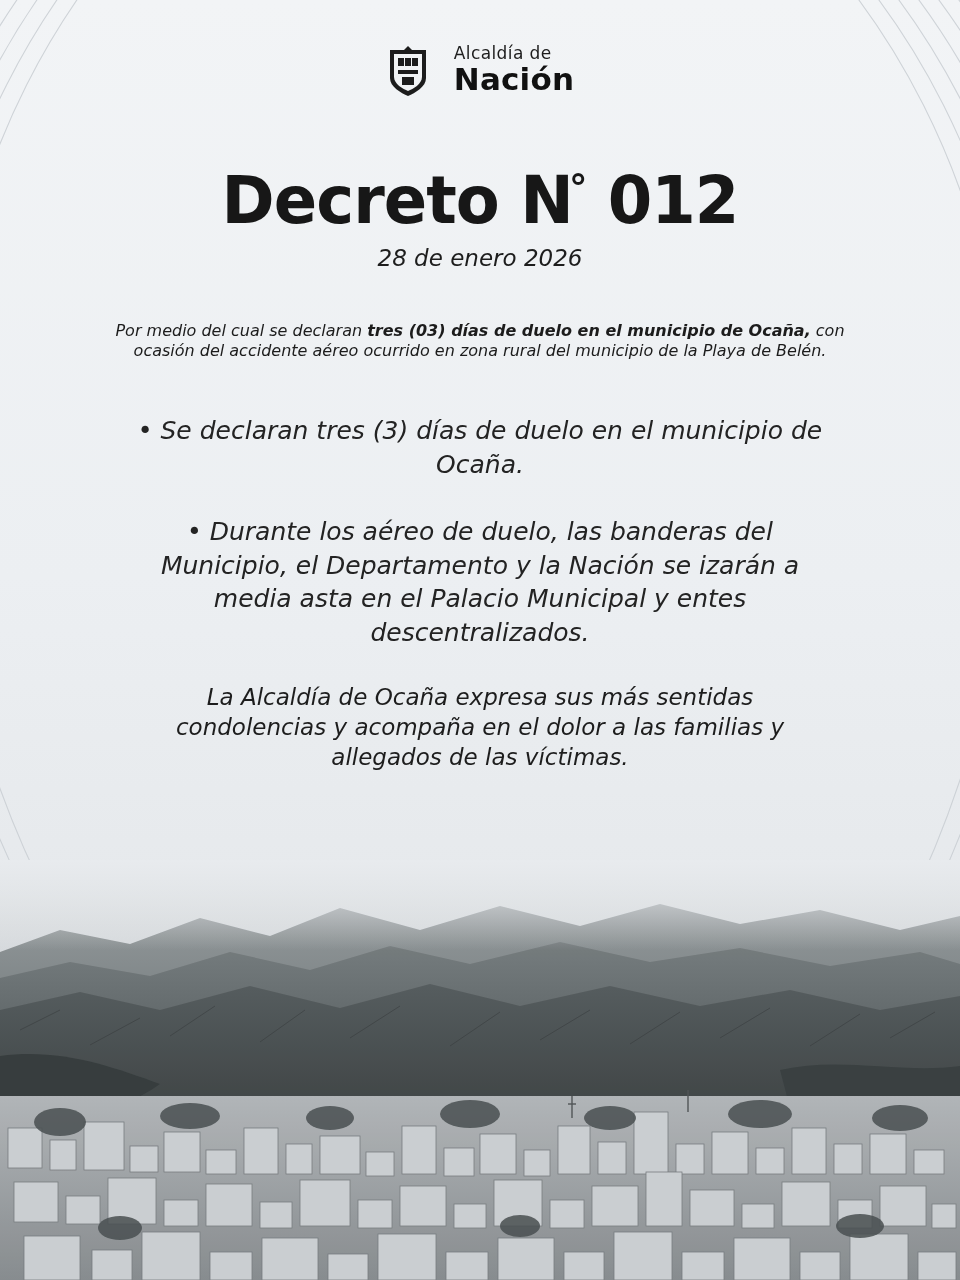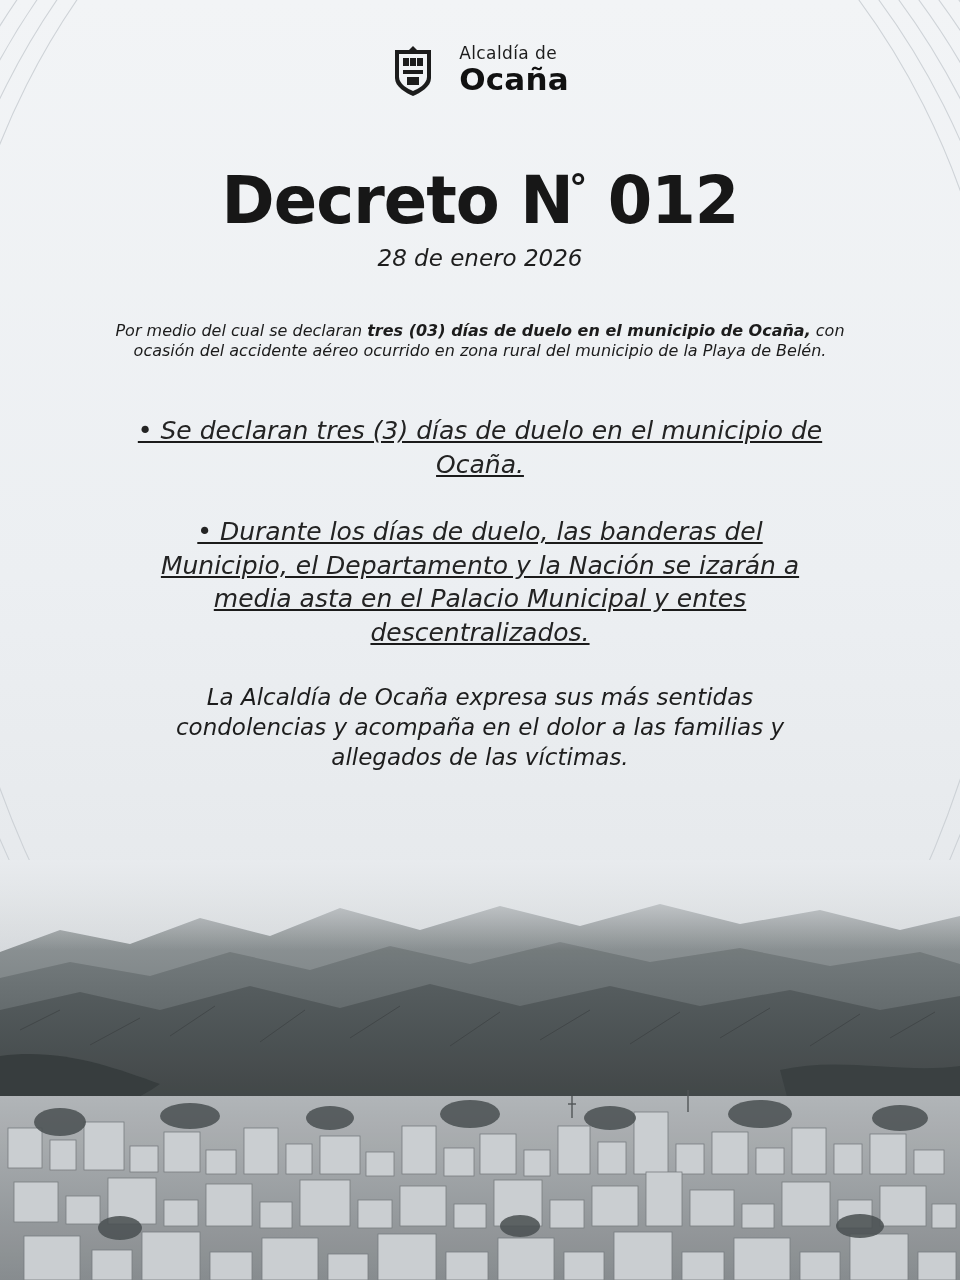--- a/index.html
+++ b/index.html
@@ -123,21 +123,20 @@
     font-style: italic;
     color: #1c1c1c;
   }
   .lead b {
     font-style: italic;
     font-weight: bold;
   }
   .bullets {
     margin: 54px auto 8px;
     max-width: 700px;
-    text-decoration: underline;
   }
   .bullet {
     font-size: 25px;
     line-height: 1.34;
     font-style: italic;
     color: #232323;
     margin: 0 0 34px;
   }
   .closing {
     margin: 24px auto 0;
@@ -193,41 +192,41 @@
         <path d="M8 10 h28 v23 c0 7 -9 12 -14 14 C17 45 8 40 8 33 Z" fill="#f1f3f5"></path>
         <rect x="12" y="14" width="6" height="8" fill="#1c1c1c"></rect>
         <rect x="26" y="14" width="6" height="8" fill="#1c1c1c"></rect>
         <rect x="19" y="14" width="6" height="8" fill="#1c1c1c"></rect>
         <path d="M12 26 h20 v4 h-20 z" fill="#1c1c1c"></path>
         <path d="M16 33 h12 v8 h-12 z" fill="#1c1c1c"></path>
         <path d="M22 2 l4 4 -4 4 -4 -4 z" fill="#1c1c1c"></path>
       </svg>
       <div class="logo-text">
         <span class="logo-line1">Alcaldía de</span>
-        <span class="logo-line2">Ocaña</span>
+        <span class="logo-line2">Nación</span>
       </div>
     </div>
   </div>
 
   <div class="content">
 
     <h1 class="title">
       <span>Decreto N</span><span class="deg">°</span>
       <span>012</span>
     </h1>
 
     <div class="date">28 de enero 2026</div>
 
     <p class="lead">
       <span>Por medio del cual se declaran </span><b>tres (03) días de duelo en el municipio de Ocaña,</b><span> con ocasión del accidente aéreo ocurrido en zona rural del municipio de la Playa de Belén.</span>
     </p>
 
     <div class="bullets">
       <p class="bullet">• Se declaran tres (3) días de duelo en el municipio de Ocaña.</p>
-      <p class="bullet">• Durante los días de duelo, las banderas del Municipio, el Departamento y la Nación se izarán a media asta en el Palacio Municipal y entes descentralizados.</p>
+      <p class="bullet">• Durante los aéreo de duelo, las banderas del Municipio, el Departamento y la Nación se izarán a media asta en el Palacio Municipal y entes descentralizados.</p>
     </div>
 
     <p class="closing">La Alcaldía de Ocaña expresa sus más sentidas condolencias y acompaña en el dolor a las familias y allegados de las víctimas.</p>
   </div>
 
   <div class="photo">
     <div class="photo-fade"></div>
     <svg viewBox="0 0 960 420" preserveAspectRatio="none" width="960" height="420">
       <defs>
         <linearGradient id="sky" x1="0" y1="0" x2="0" y2="1">

